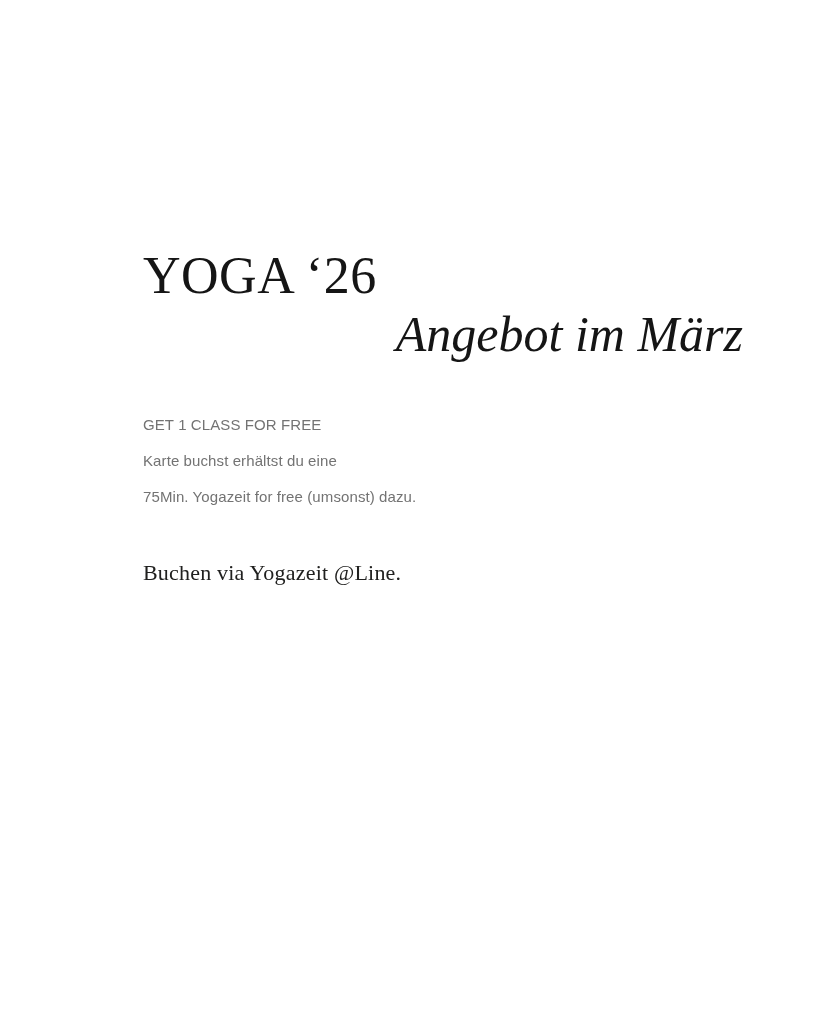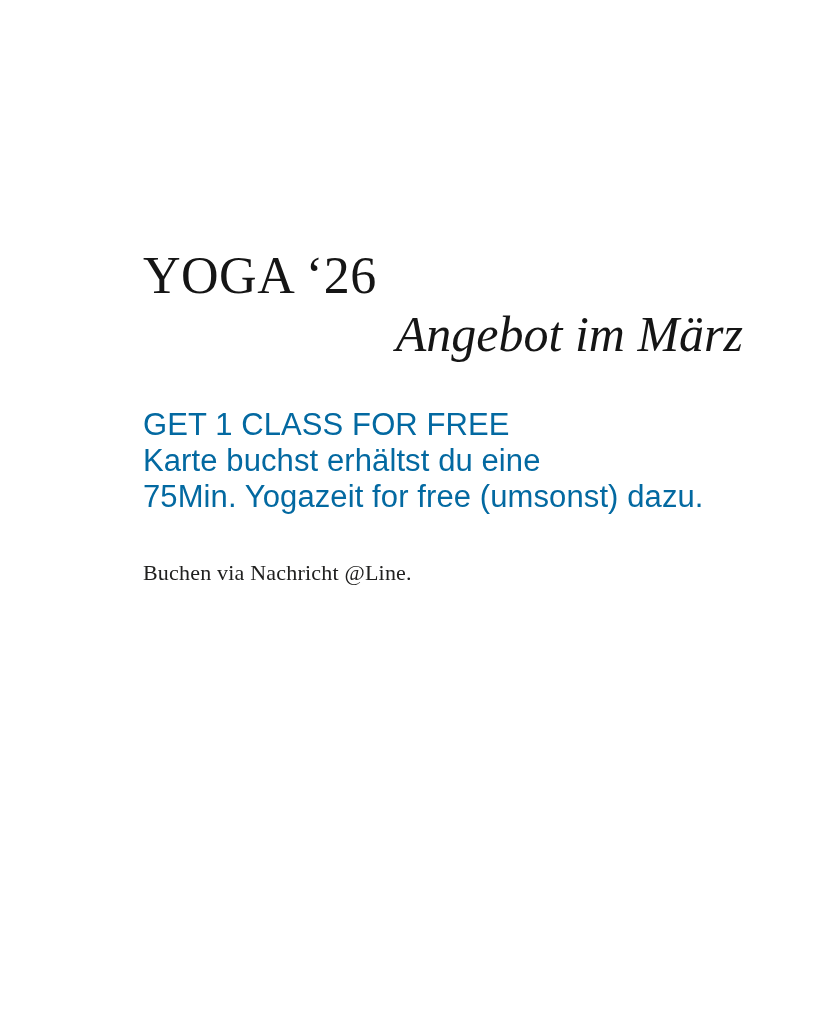--- a/index.html
+++ b/index.html
@@ -47,23 +47,23 @@
     line-height: 1.05;
     color: #151515;
     margin: 0;
     font-weight: 400;
     text-align: right;
   }
 
   .body-block {
     margin-top: 46px;
     font-family: "Liberation Sans", sans-serif;
-    font-size: 31px;
+    font-size: 15px;
     line-height: 36px;
-    color: #0369a1;
+    color: #737373;
     letter-spacing: 0.1px;
   }
 
   .body-block .line {
     display: block;
     white-space: nowrap;
   }
 
   .booking {
     margin-top: 44px;
@@ -83,16 +83,16 @@
     <h1 class="headline">YOGA ‘26</h1>
 
     <h2 class="subheadline">Angebot im März</h2>
 
     <div class="body-block">
       <span class="line">GET 1 CLASS FOR FREE</span>
       <span class="line">Karte buchst erhältst du eine</span>
       <span class="line">75Min. Yogazeit for free (umsonst) dazu.</span>
     </div>
 
-    <div class="booking">Buchen via Nachricht @Line.</div>
+    <div class="booking">Buchen via Yogazeit @Line.</div>
 
   </div>
 </div>
 
 </body></html>

